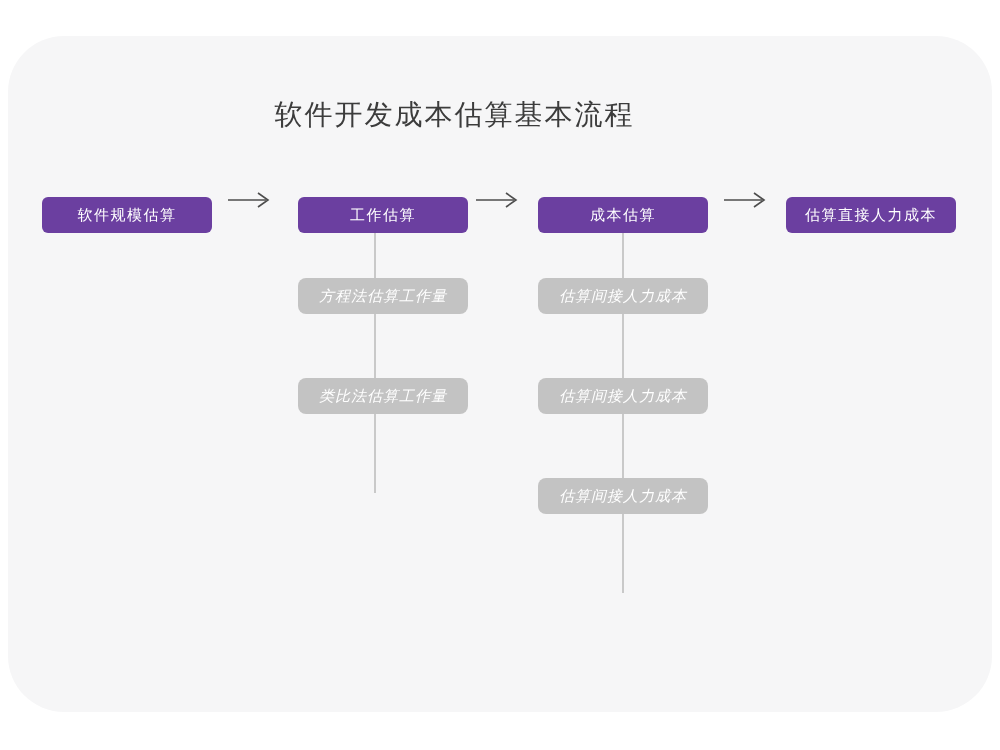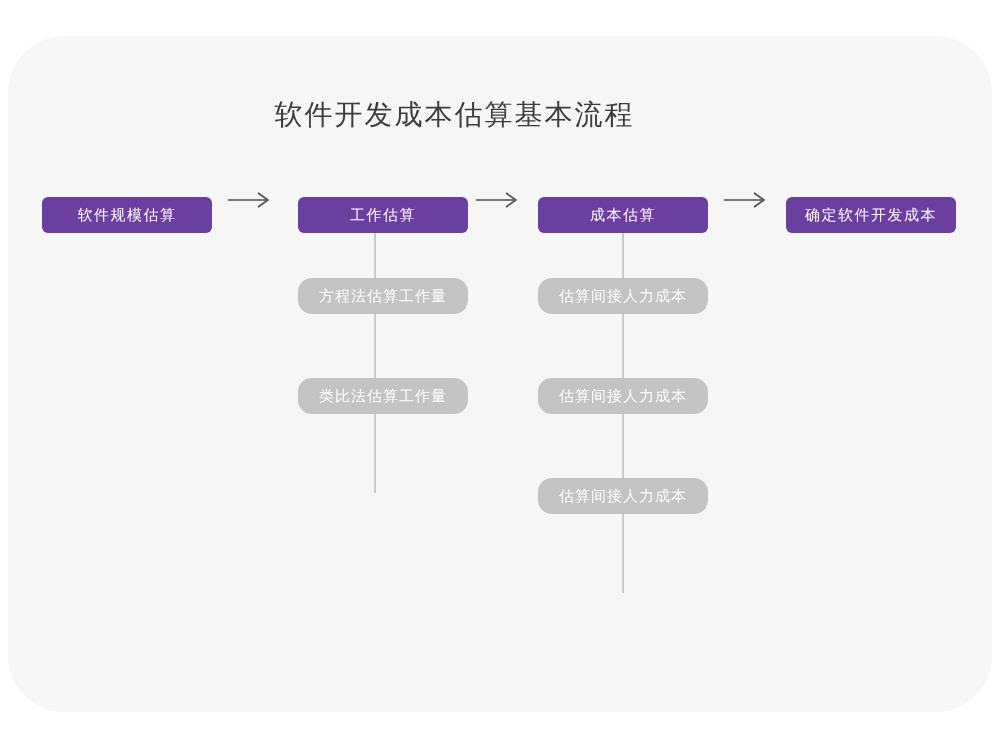--- a/index.html
+++ b/index.html
@@ -40,22 +40,23 @@
     letter-spacing: 1.5px;
     color: #ffffff;
     z-index: 2;
   }
   .node.primary {
     background: #6b3fa0;
     border-radius: 6px;
   }
   .node.secondary {
     background: #c3c3c3;
-    border-radius: 14px;
+    border-radius: 8px;
     letter-spacing: 1px;
+    font-style: italic;
   }
   .main-row-top { top: 197px; }
   .col1 { left: 42px; }
   .col2 { left: 290px; margin-left: 8px; }
   .col3 { left: 538px; }
   .col4 { left: 786px; }
   .sub-row1 { top: 278px; }
   .sub-row2 { top: 378px; text-align: right; }
   .sub-row3 { top: 478px; }
   .sub-row4 { top: 578px; }
@@ -103,21 +104,21 @@
     <polyline points="32,2 42,9 32,16" fill="none" stroke="#4d4d4d" stroke-width="1.6"></polyline>
   </svg>
 
   <div class="node primary main-row-top col3">成本估算</div>
 
   <svg class="arrow arrow3" viewBox="0 0 46 18">
     <line x1="2" y1="9" x2="40" y2="9" stroke="#4d4d4d" stroke-width="1.6"></line>
     <polyline points="32,2 42,9 32,16" fill="none" stroke="#4d4d4d" stroke-width="1.6"></polyline>
   </svg>
 
-  <div class="node primary main-row-top col4">确定软件开发成本</div>
+  <div class="node primary main-row-top col4">估算直接人力成本</div>
 
   <div class="node secondary sub-row1 col2">方程法估算工作量</div>
   <div class="node secondary sub-row2 col2">类比法估算工作量</div>
 
   <div class="node secondary sub-row1 col3">估算间接人力成本</div>
   <div class="node secondary sub-row2 col3">估算间接人力成本</div>
   <div class="node secondary sub-row3 col3">估算间接人力成本</div>
 
 </div>
 

